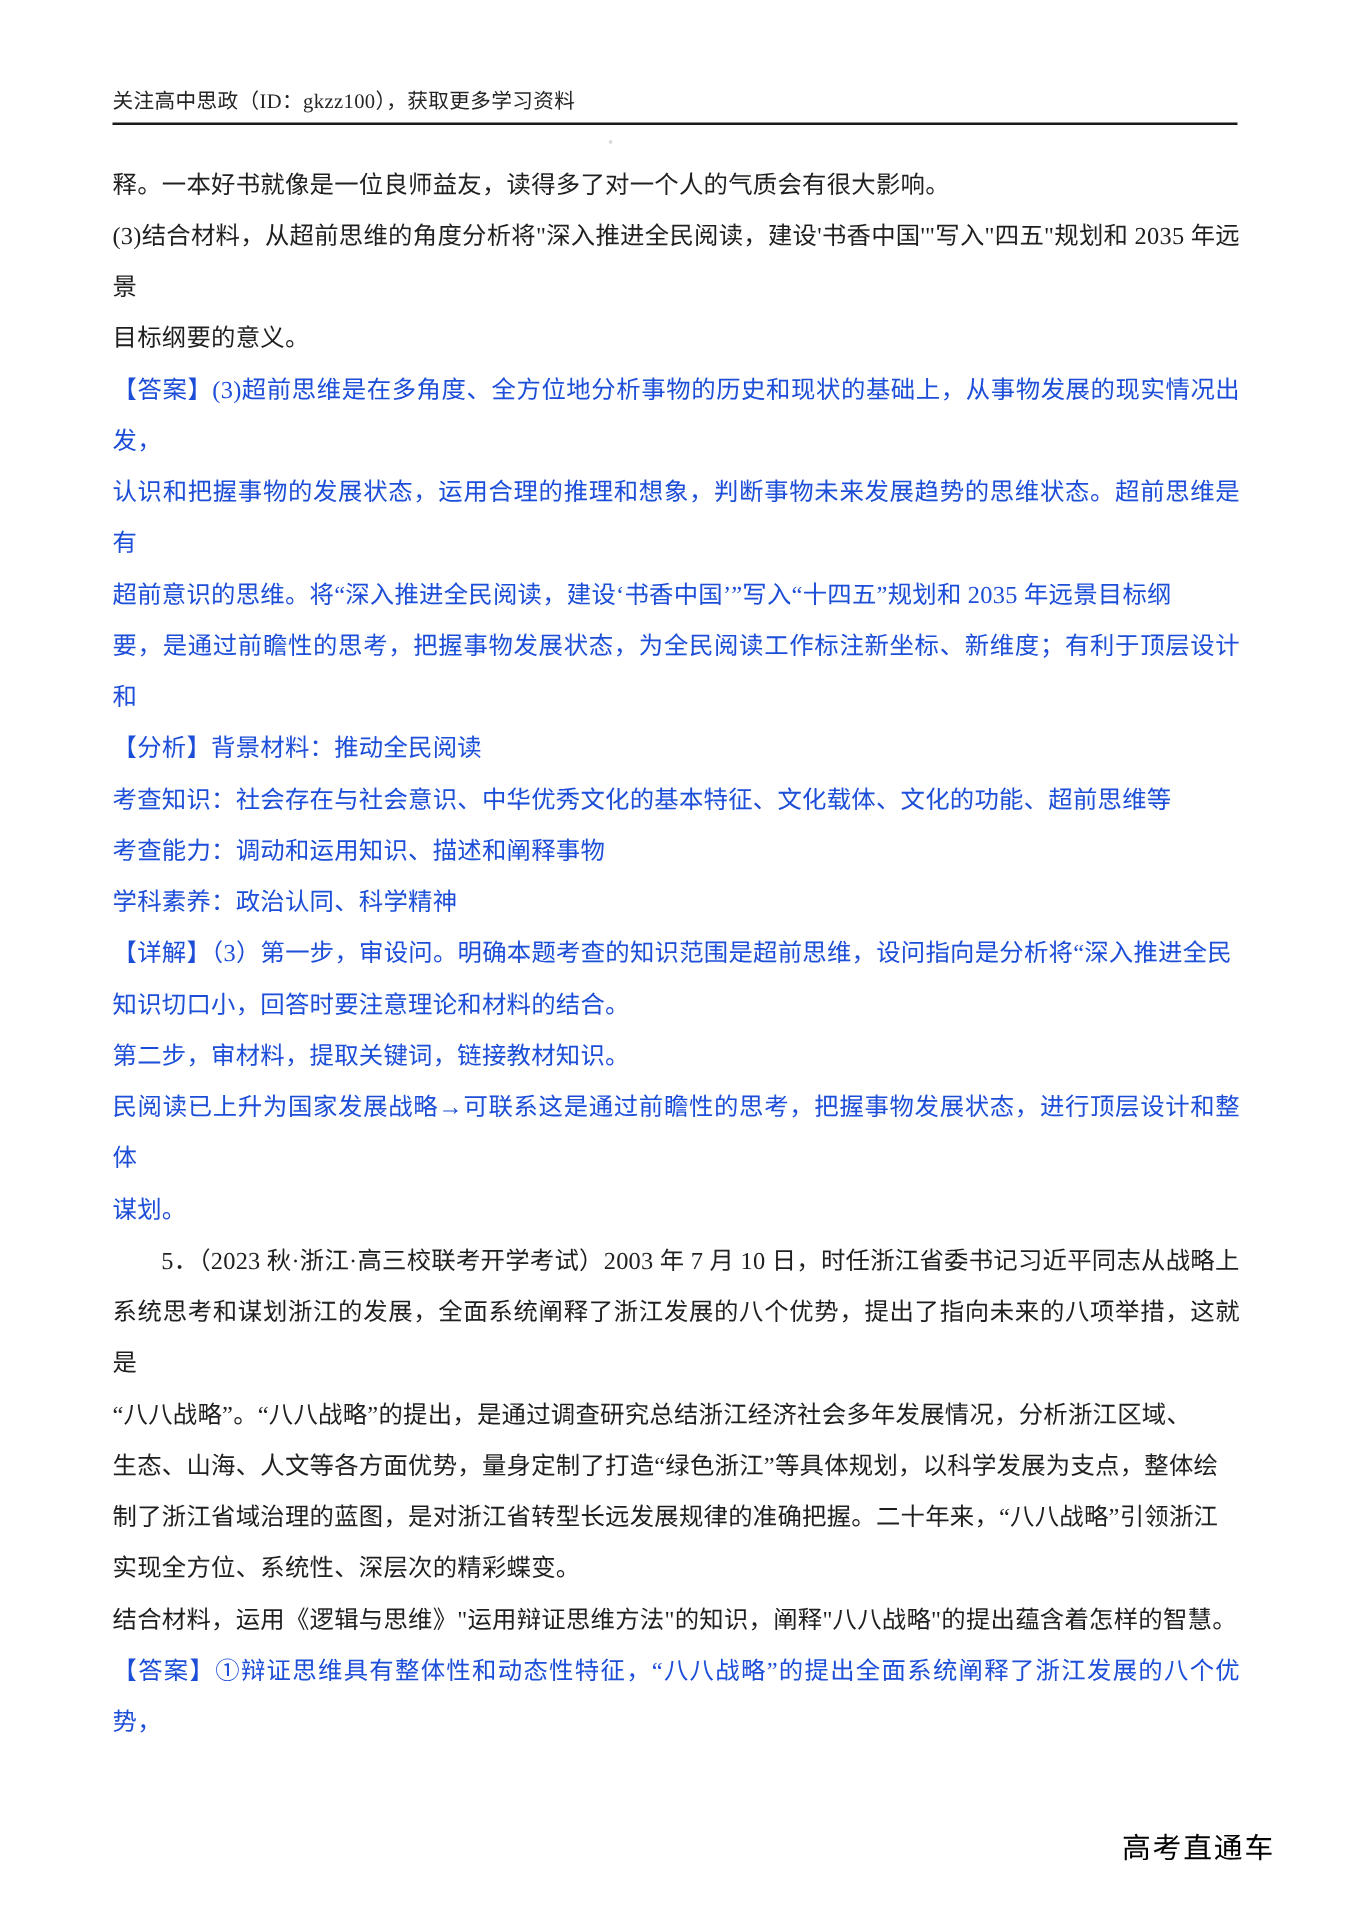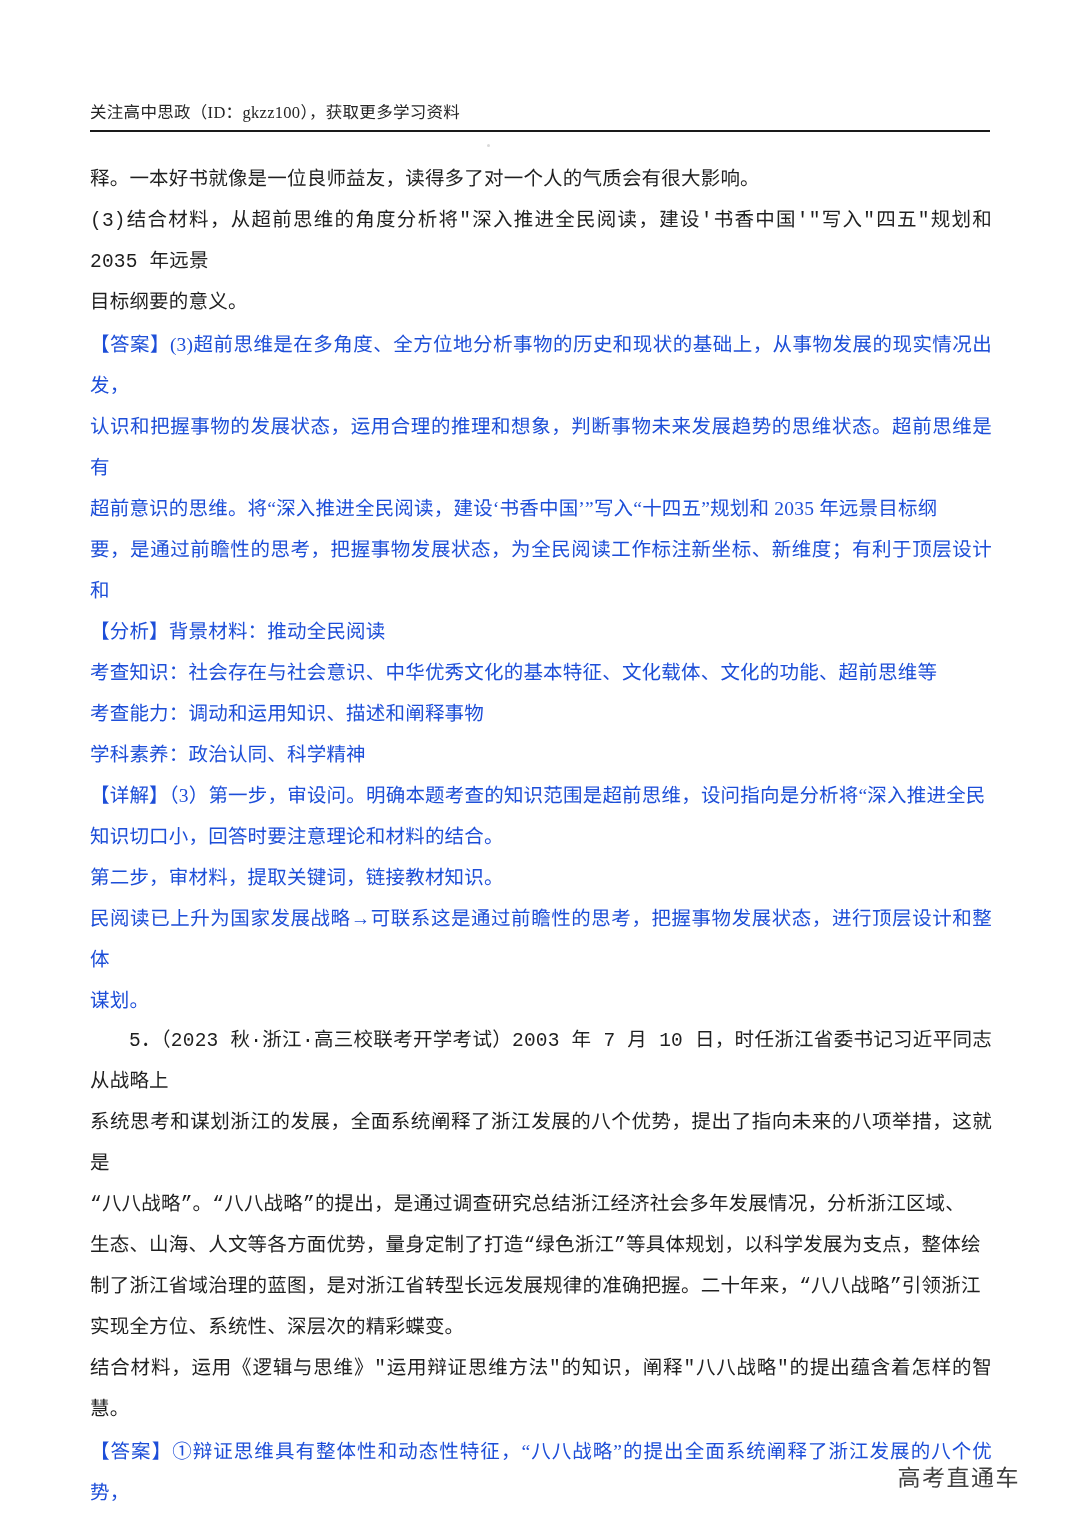--- a/index.html
+++ b/index.html
@@ -13,21 +13,20 @@
     height: 1527px;
     position: relative;
     font-family: "Liberation Serif", "DejaVu Serif", serif;
     overflow: hidden;
   }
 
   .page {
     position: absolute;
     inset: 0;
     background: #ffffff;
-    margin-top: 32px;
   }
 
   
   .header-area {
     position: absolute;
     left: 90px;
     top: 70px;
     width: 900px;
   }
   .header-text {
@@ -60,42 +59,41 @@
     font-size: 19.5px;
     line-height: 41px;
     text-align: justify;
     text-justify: inter-ideograph;
     letter-spacing: 0.2px;
     color: #1c1c1c;
   }
 
   p.black {
     color: #1f1f1f;
-    font-family: Liberation Mono, monospace;
   }
   p.red {
     color: #1d4ed8;
   }
   p.indent {
     text-indent: 2em;
   }
 
   
   .gap-sm { margin-bottom: 2px; }
   .gap-md { margin-bottom: 4px; }
 
   
   .watermark {
     position: absolute;
     right: 60px;
     bottom: 34px;
     font-family: "Liberation Sans", "DejaVu Sans", sans-serif;
     font-size: 23px;
     letter-spacing: 1.5px;
-    color: #404040;
+    color: #000000;
     user-select: none;
   }
 
   
   .speck {
     position: absolute;
     left: 487px;
     top: 112px;
     width: 3px;
     height: 3px;

